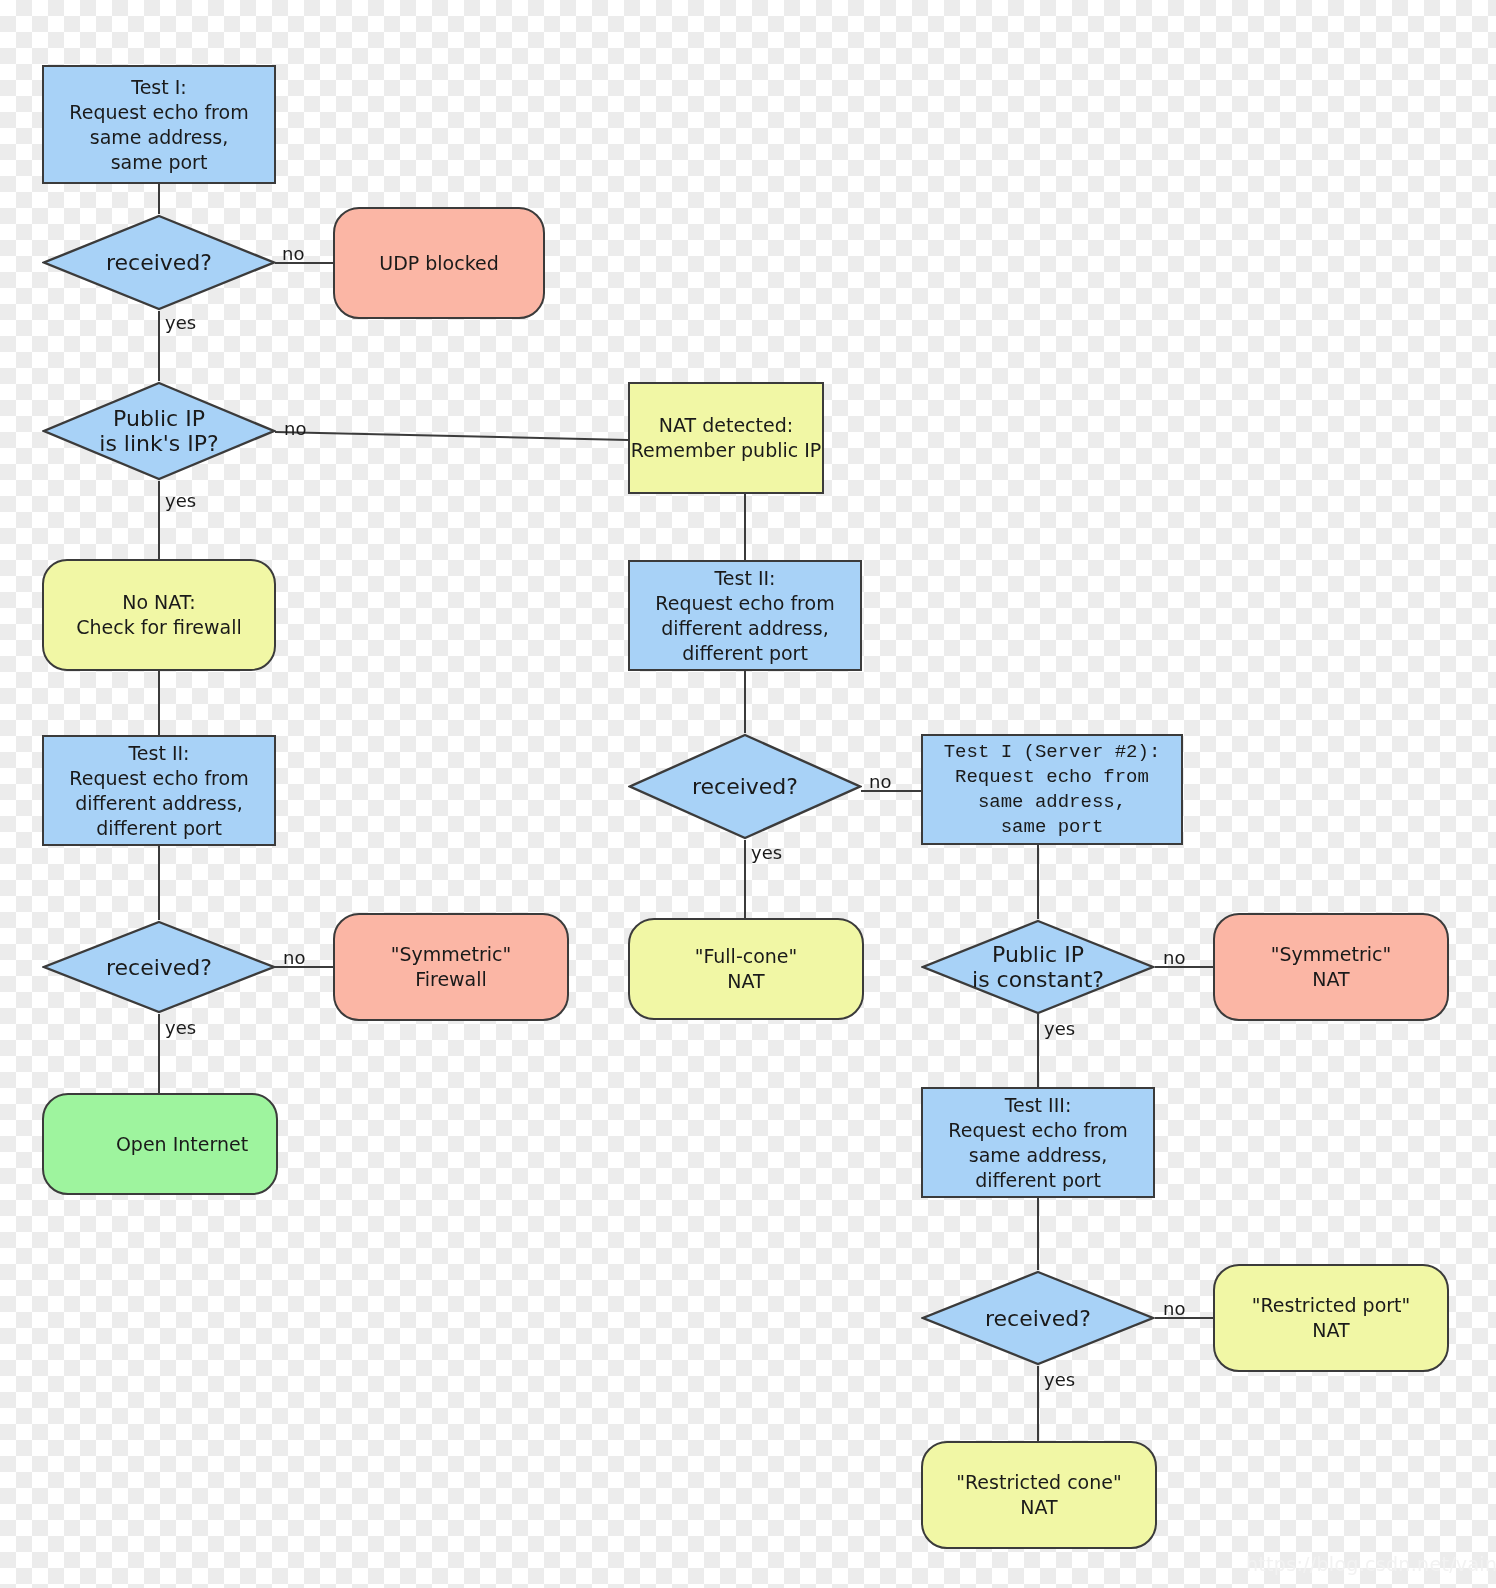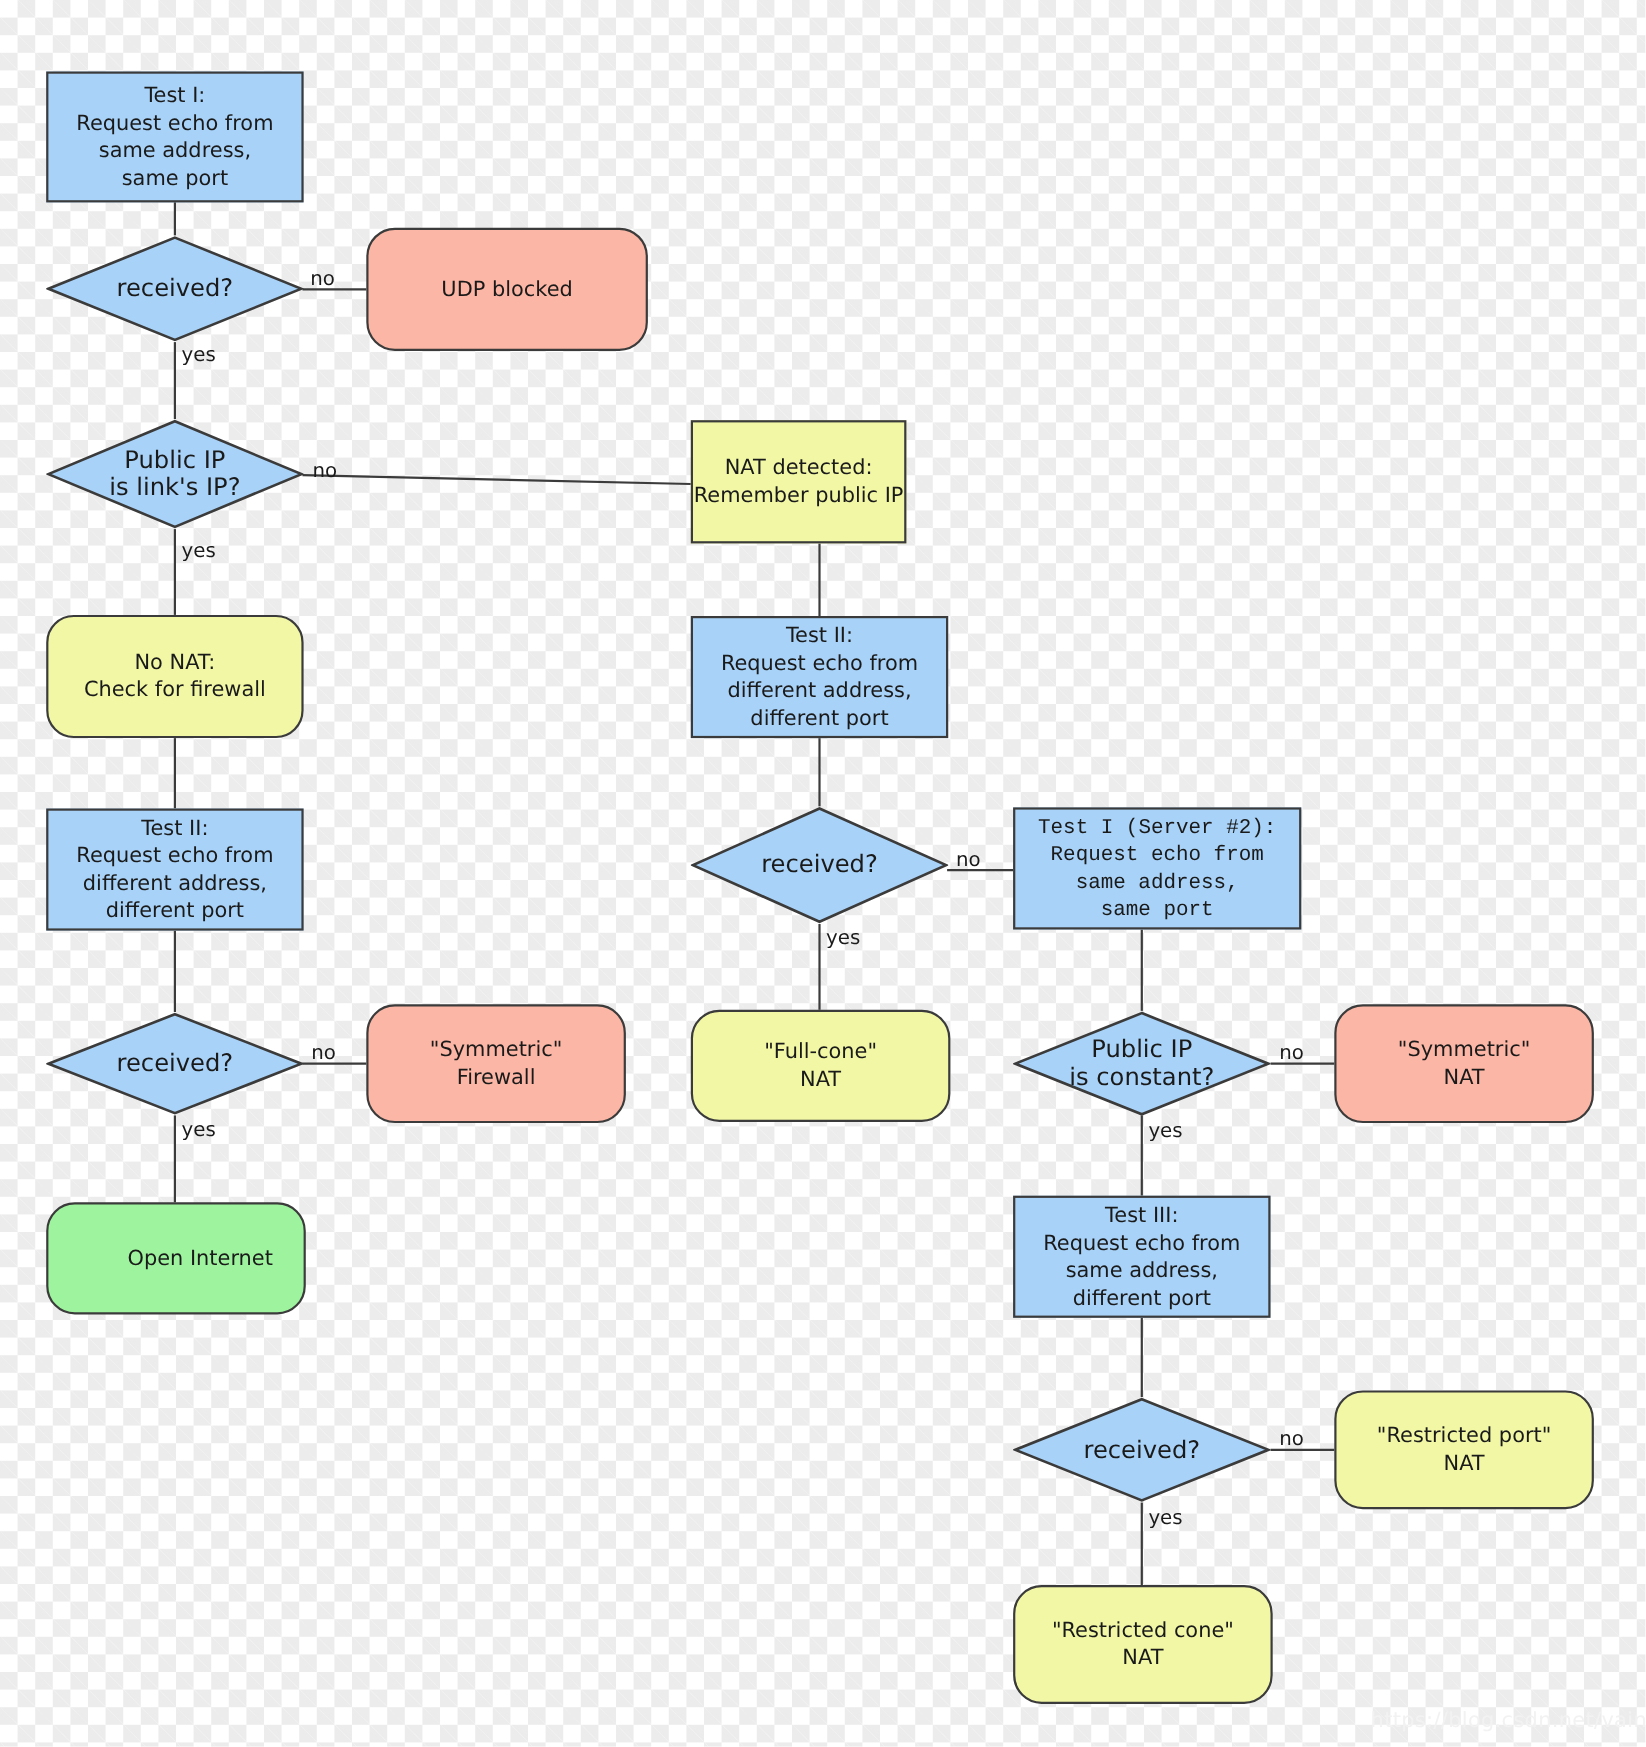--- a/index.html
+++ b/index.html
@@ -144,21 +144,21 @@
 same port</span>
   </div>
 
   <div class="diamond" style="left:42px; top:214px; width:234px; height:97px;">
     <svg class="dshape" viewBox="0 0 234 97" preserveAspectRatio="none">
       <polygon points="117,2 232,48.5 117,95 2,48.5" fill="#a8d2f7" stroke="#3b3b3b" stroke-width="2.4"></polygon>
     </svg>
     <span class="dlabel">received?</span>
   </div>
 
-  <div class="node rounded salmon" style="left:333px; top:207px; width:256px; height:112px;">
+  <div class="node rounded salmon" style="left:333px; top:207px; width:212px; height:112px;">
     <span>UDP blocked</span>
   </div>
 
   <div class="diamond" style="left:42px; top:381px; width:234px; height:100px;">
     <svg class="dshape" viewBox="0 0 234 100" preserveAspectRatio="none">
       <polygon points="117,2 232,50 117,98 2,50" fill="#a8d2f7" stroke="#3b3b3b" stroke-width="2.4"></polygon>
     </svg>
     <span class="dlabel">Public IP
 is link's IP?</span>
   </div>

